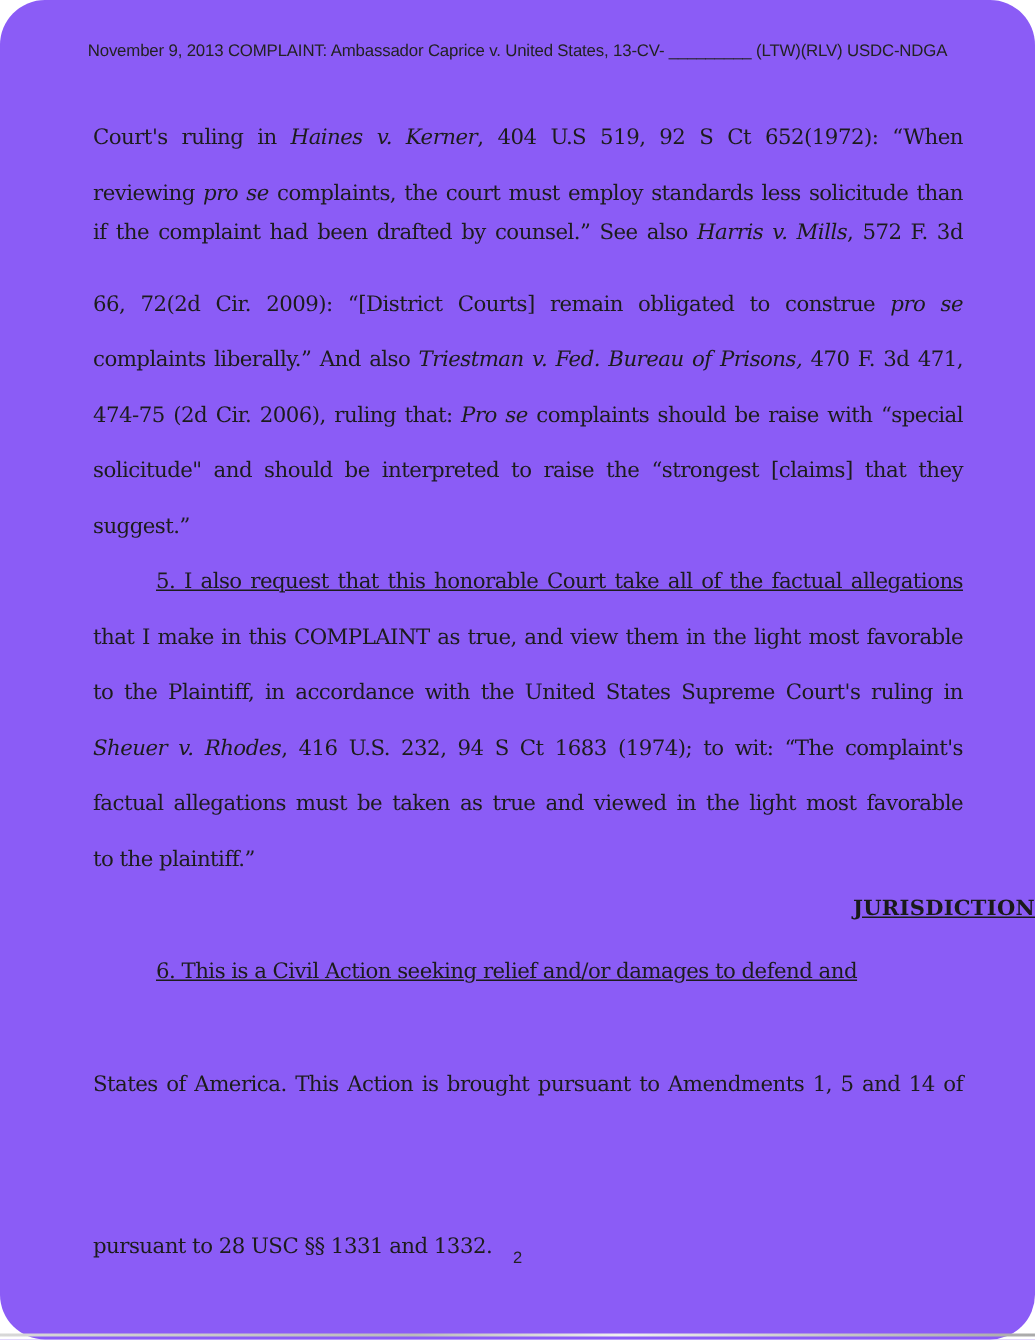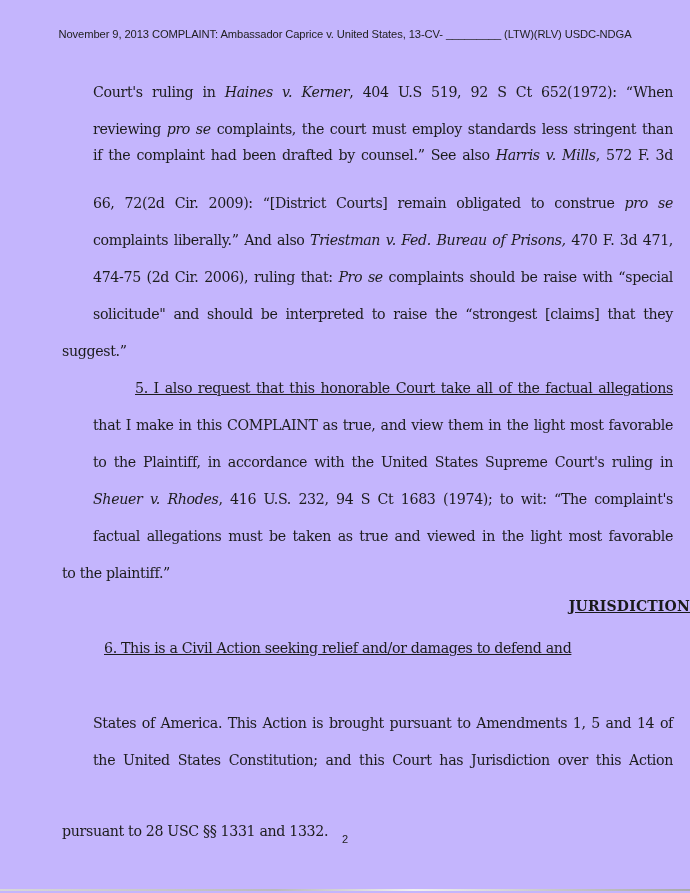--- a/index.html
+++ b/index.html
@@ -1,28 +1,28 @@
 <!DOCTYPE html>
 <html><head>
   <meta charset="utf-8">
   <style>
     html, body { margin: 0; padding: 0; background: #ffffff; }
     body { width: 690px; height: 893px; position: relative; overflow: hidden; }
-    .page { position: absolute; left: 0; top: 0; width: 690px; height: 893px; background: #c4b5fd; }
+    .page { position: absolute; left: 0; top: 0; width: 690px; height: 893px; background: #8b5cf6; border-radius: 30px; }
     .header {
       position: absolute; left: 0; top: 28px; width: 690px; text-align: center;
       font-family: "Liberation Sans", sans-serif; font-size: 11.2px; color: #222;
       letter-spacing: -0.1px;
     }
     .line {
       position: absolute; left: 62px; width: 580px;
       font-family: "DejaVu Serif", serif; font-size: 14.2px; color: #1c1c1c;
       white-space: nowrap; line-height: 18px; letter-spacing: -0.35px;
     }
-    .line.j { text-align: justify; text-align-last: justify; margin-left: 31px; }
+    .line.j { text-align: justify; text-align-last: justify; }
     .line.indent { left: 104px; width: 538px; text-decoration: underline; }
     .heading {
       position: absolute; left: 0; width: 690px; top: 598px; text-align: right;
       font-family: "DejaVu Serif", serif; font-weight: bold; font-size: 14px;
       color: #1a1a1a; text-decoration: underline; letter-spacing: 0.2px;
     }
     .pagenum {
       position: absolute; left: 0; width: 690px; top: 833px; text-align: center;
       font-family: "Liberation Sans", sans-serif; font-size: 11px; color: #222;
     }
@@ -33,37 +33,36 @@
     i { font-style: italic; }
   </style>
 </head>
 <body>
 
 <div class="page">
 
   <div class="header">November 9, 2013  COMPLAINT: Ambassador Caprice v. United States, 13-CV- _________ (LTW)(RLV) USDC-NDGA</div>
 
   <div class="line j" style="top:83px"><span>Court's ruling in </span><i>Haines v. Kerner</i><span>, 404 U.S 519, 92 S Ct 652(1972): “When</span></div>
-  <div class="line j" style="top:120px"><span>reviewing </span><i>pro se</i><span> complaints, the court must employ standards less stringent than</span></div>
+  <div class="line j" style="top:120px"><span>reviewing </span><i>pro se</i><span> complaints, the court must employ standards less solicitude than</span></div>
   <div class="line j" style="top:146px"><span>if the complaint had been drafted by counsel.” See also </span><i>Harris v. Mills</i><span>, 572 F. 3d</span></div>
   <div class="line j" style="top:194px"><span>66, 72(2d Cir. 2009): “[District Courts] remain obligated to construe </span><i>pro se</i><span></span></div>
   <div class="line j" style="top:231px"><span>complaints liberally.” And also </span><i>Triestman v. Fed. Bureau of Prisons,</i><span> 470 F. 3d 471,</span></div>
   <div class="line j" style="top:268px"><span>474-75 (2d Cir. 2006), ruling that: </span><i>Pro se</i><span> complaints should be raise with “special</span></div>
   <div class="line j" style="top:305px"><span>solicitude" and should be interpreted to raise the “strongest [claims] that they</span></div>
   <div class="line" style="top:342px"><span>suggest.”</span></div>
 
   <div class="line j indent" style="top:379px"><span>5.  I also request that this honorable Court take all of the factual allegations</span></div>
   <div class="line j" style="top:416px"><span>that I make in this COMPLAINT as true, and view them in the light most favorable</span></div>
   <div class="line j" style="top:453px"><span>to the Plaintiff, in accordance with the United States Supreme Court's ruling in</span></div>
   <div class="line j" style="top:490px"><span></span><i>Sheuer v. Rhodes</i><span>, 416 U.S. 232, 94 S Ct 1683 (1974); to wit: “The complaint's</span></div>
   <div class="line" style="top:564px"><span>to the plaintiff.”</span></div>
   <div class="line j" style="top:527px"><span>factual allegations must be taken as true and viewed in the light most favorable</span></div>
 
   <div class="heading">JURISDICTION</div>
 
   <div class="line indent" style="top:639px; width:500px"><span>6.  This is a Civil Action seeking relief and/or damages to defend and</span></div>
   <div class="line j" style="top:714px"><span>States of America. This Action is brought pursuant to Amendments 1, 5 and 14 of</span></div>
-  <div class="line j" style="top:751px"><span>the United States Constitution; and this Court has Jurisdiction over this Action</span></div>
   <div class="line" style="top:822px"><span>pursuant to 28 USC §§ 1331 and 1332.</span></div>
 
   <div class="pagenum">2</div>
   <div class="scanline"></div>
 </div>
 
 </body></html>

